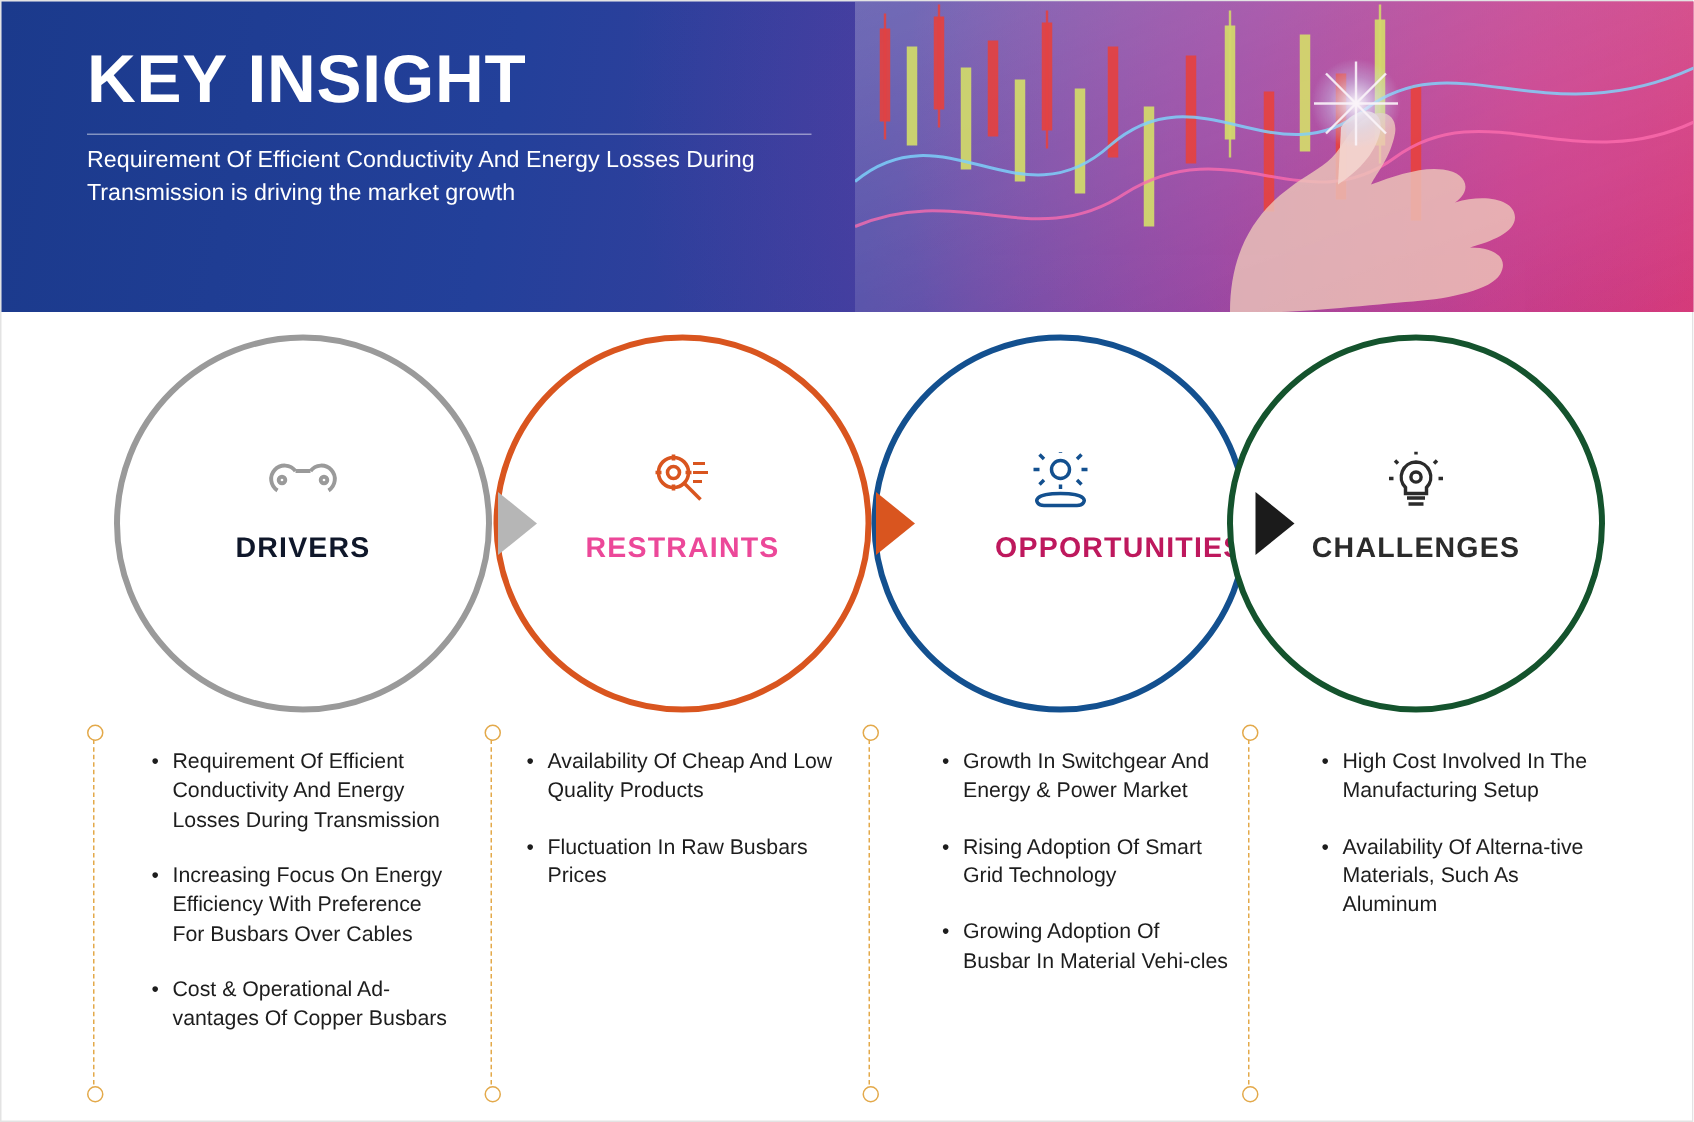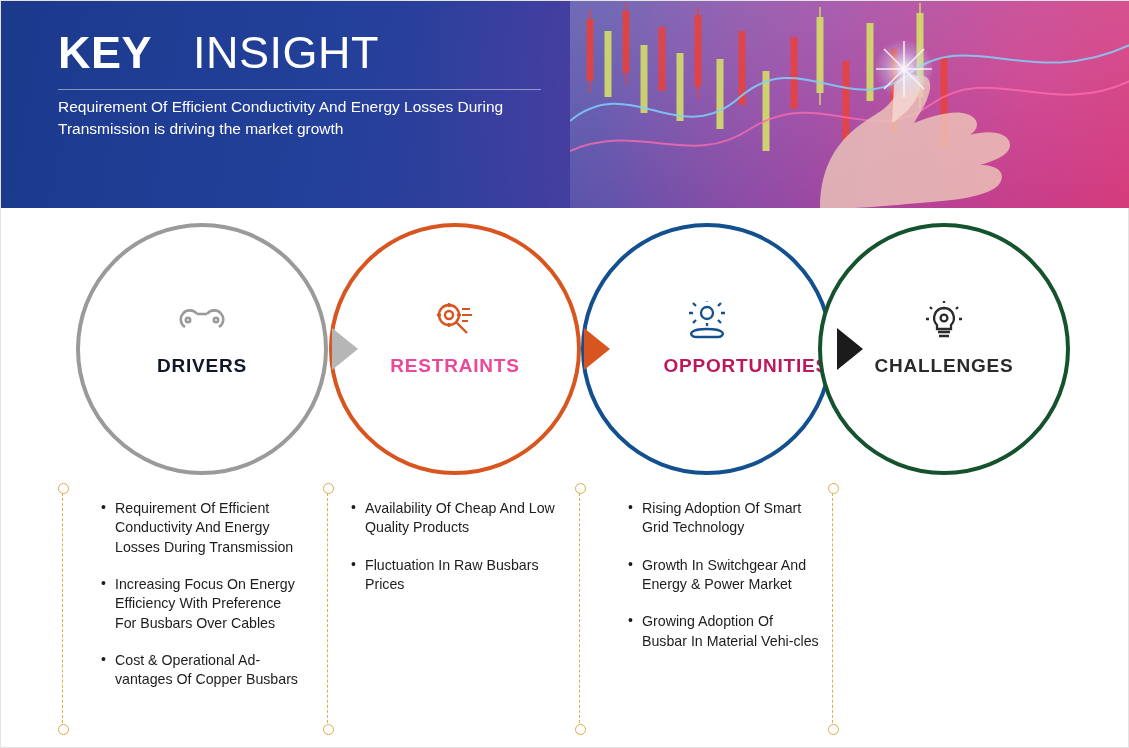--- a/index.html
+++ b/index.html
@@ -49,21 +49,21 @@
     left: 57px; top: 28px;
   }
   .title {
     font-size: 45px;
     letter-spacing: .5px;
     color: #ffffff;
     line-height: 1.05;
     white-space: nowrap;
   }
   .title .bold { font-weight: bold; }
-  .title .thin { font-weight: normal; margin-left: 28px; }
+  .title .thin { font-weight: bold; }
   .title-rule {
     position: absolute;
     left: 57px; top: 88px;
     width: 483px; height: 1px;
     background: rgba(255,255,255,.45);
   }
   .subtitle {
     position: absolute;
     left: 57px; top: 95px;
     width: 520px;
@@ -335,20 +335,26 @@
 
   <div class="col col2">
     <ul>
       <li>Availability Of Cheap And Low Quality Products</li>
       <li>Fluctuation In Raw Busbars Prices</li>
     </ul>
   </div>
 
   <div class="col col3">
     <ul>
+      <li>Growth In Switchgear And Energy &amp; Power Market</li>
       <li>Rising Adoption Of Smart Grid Technology</li>
-      <li>Growth In Switchgear And Energy &amp; Power Market</li>
       <li>Growing Adoption Of Busbar In Material Vehi-cles</li>
     </ul>
   </div>
 
+  <div class="col col4">
+    <ul>
+      <li>High Cost Involved In The Manufacturing Setup</li>
+      <li>Availability Of Alterna-tive Materials, Such As Aluminum</li>
+    </ul>
+  </div>
 
 </div>
 
 </body></html>

